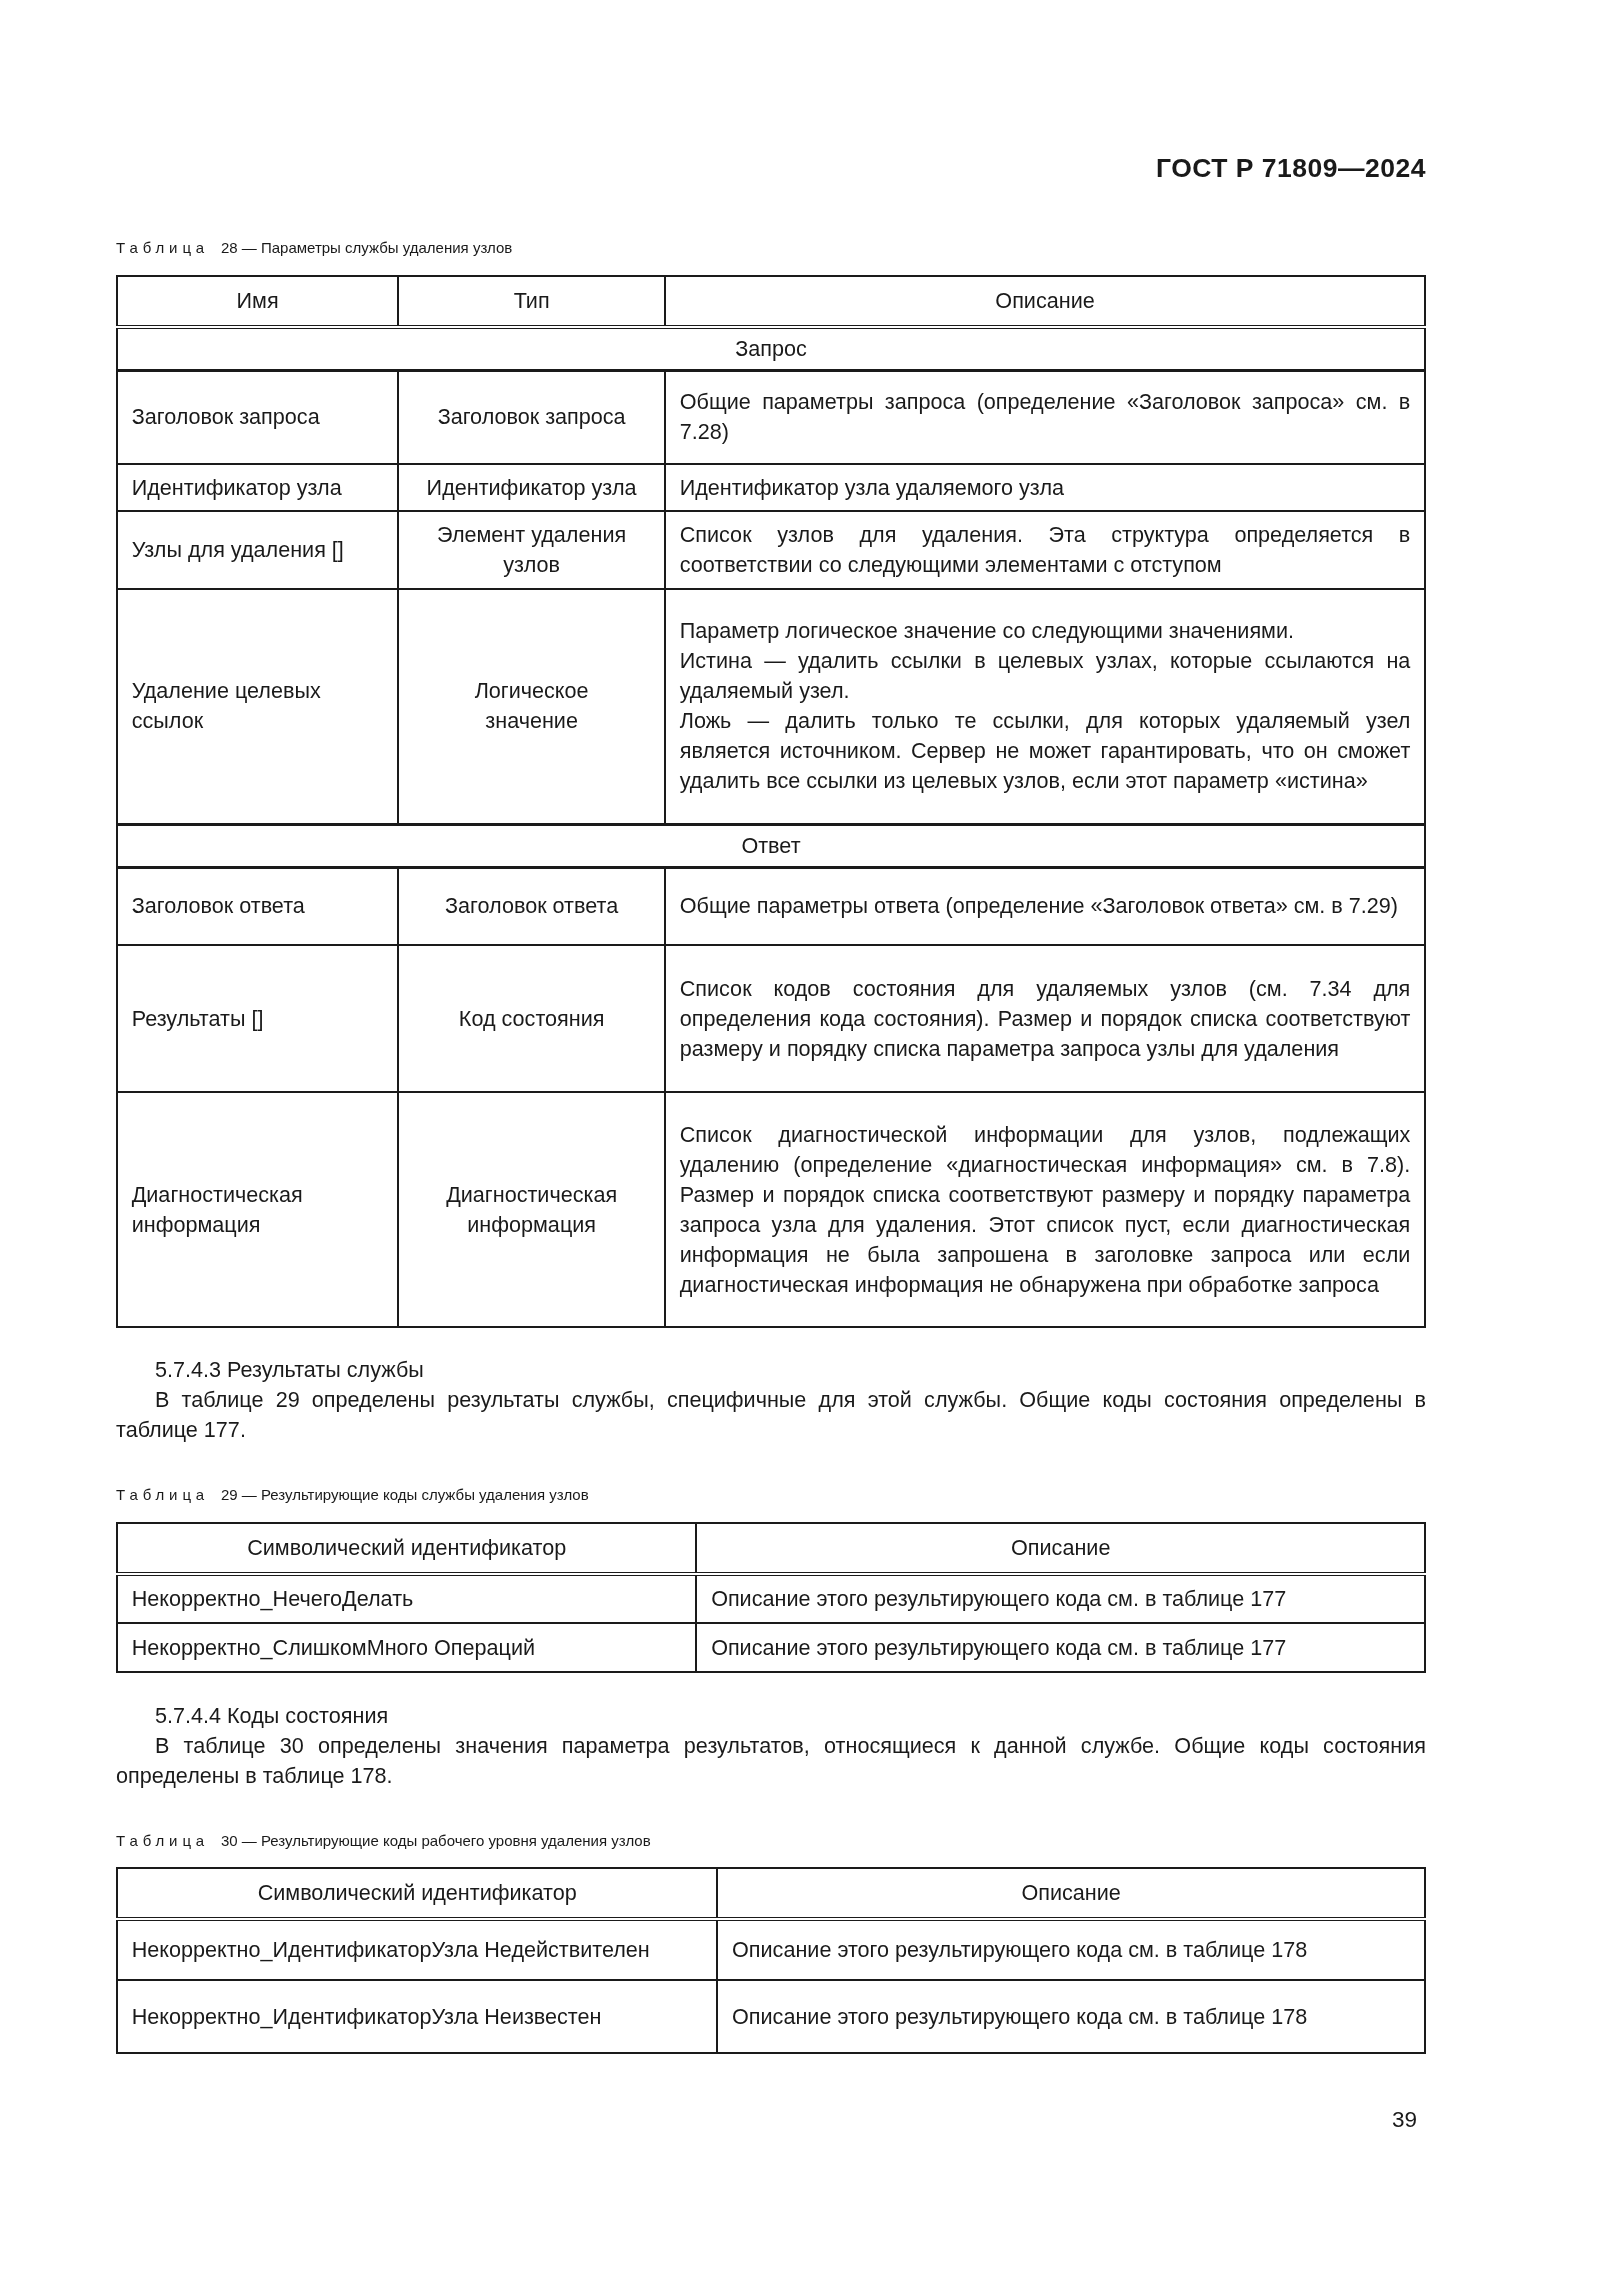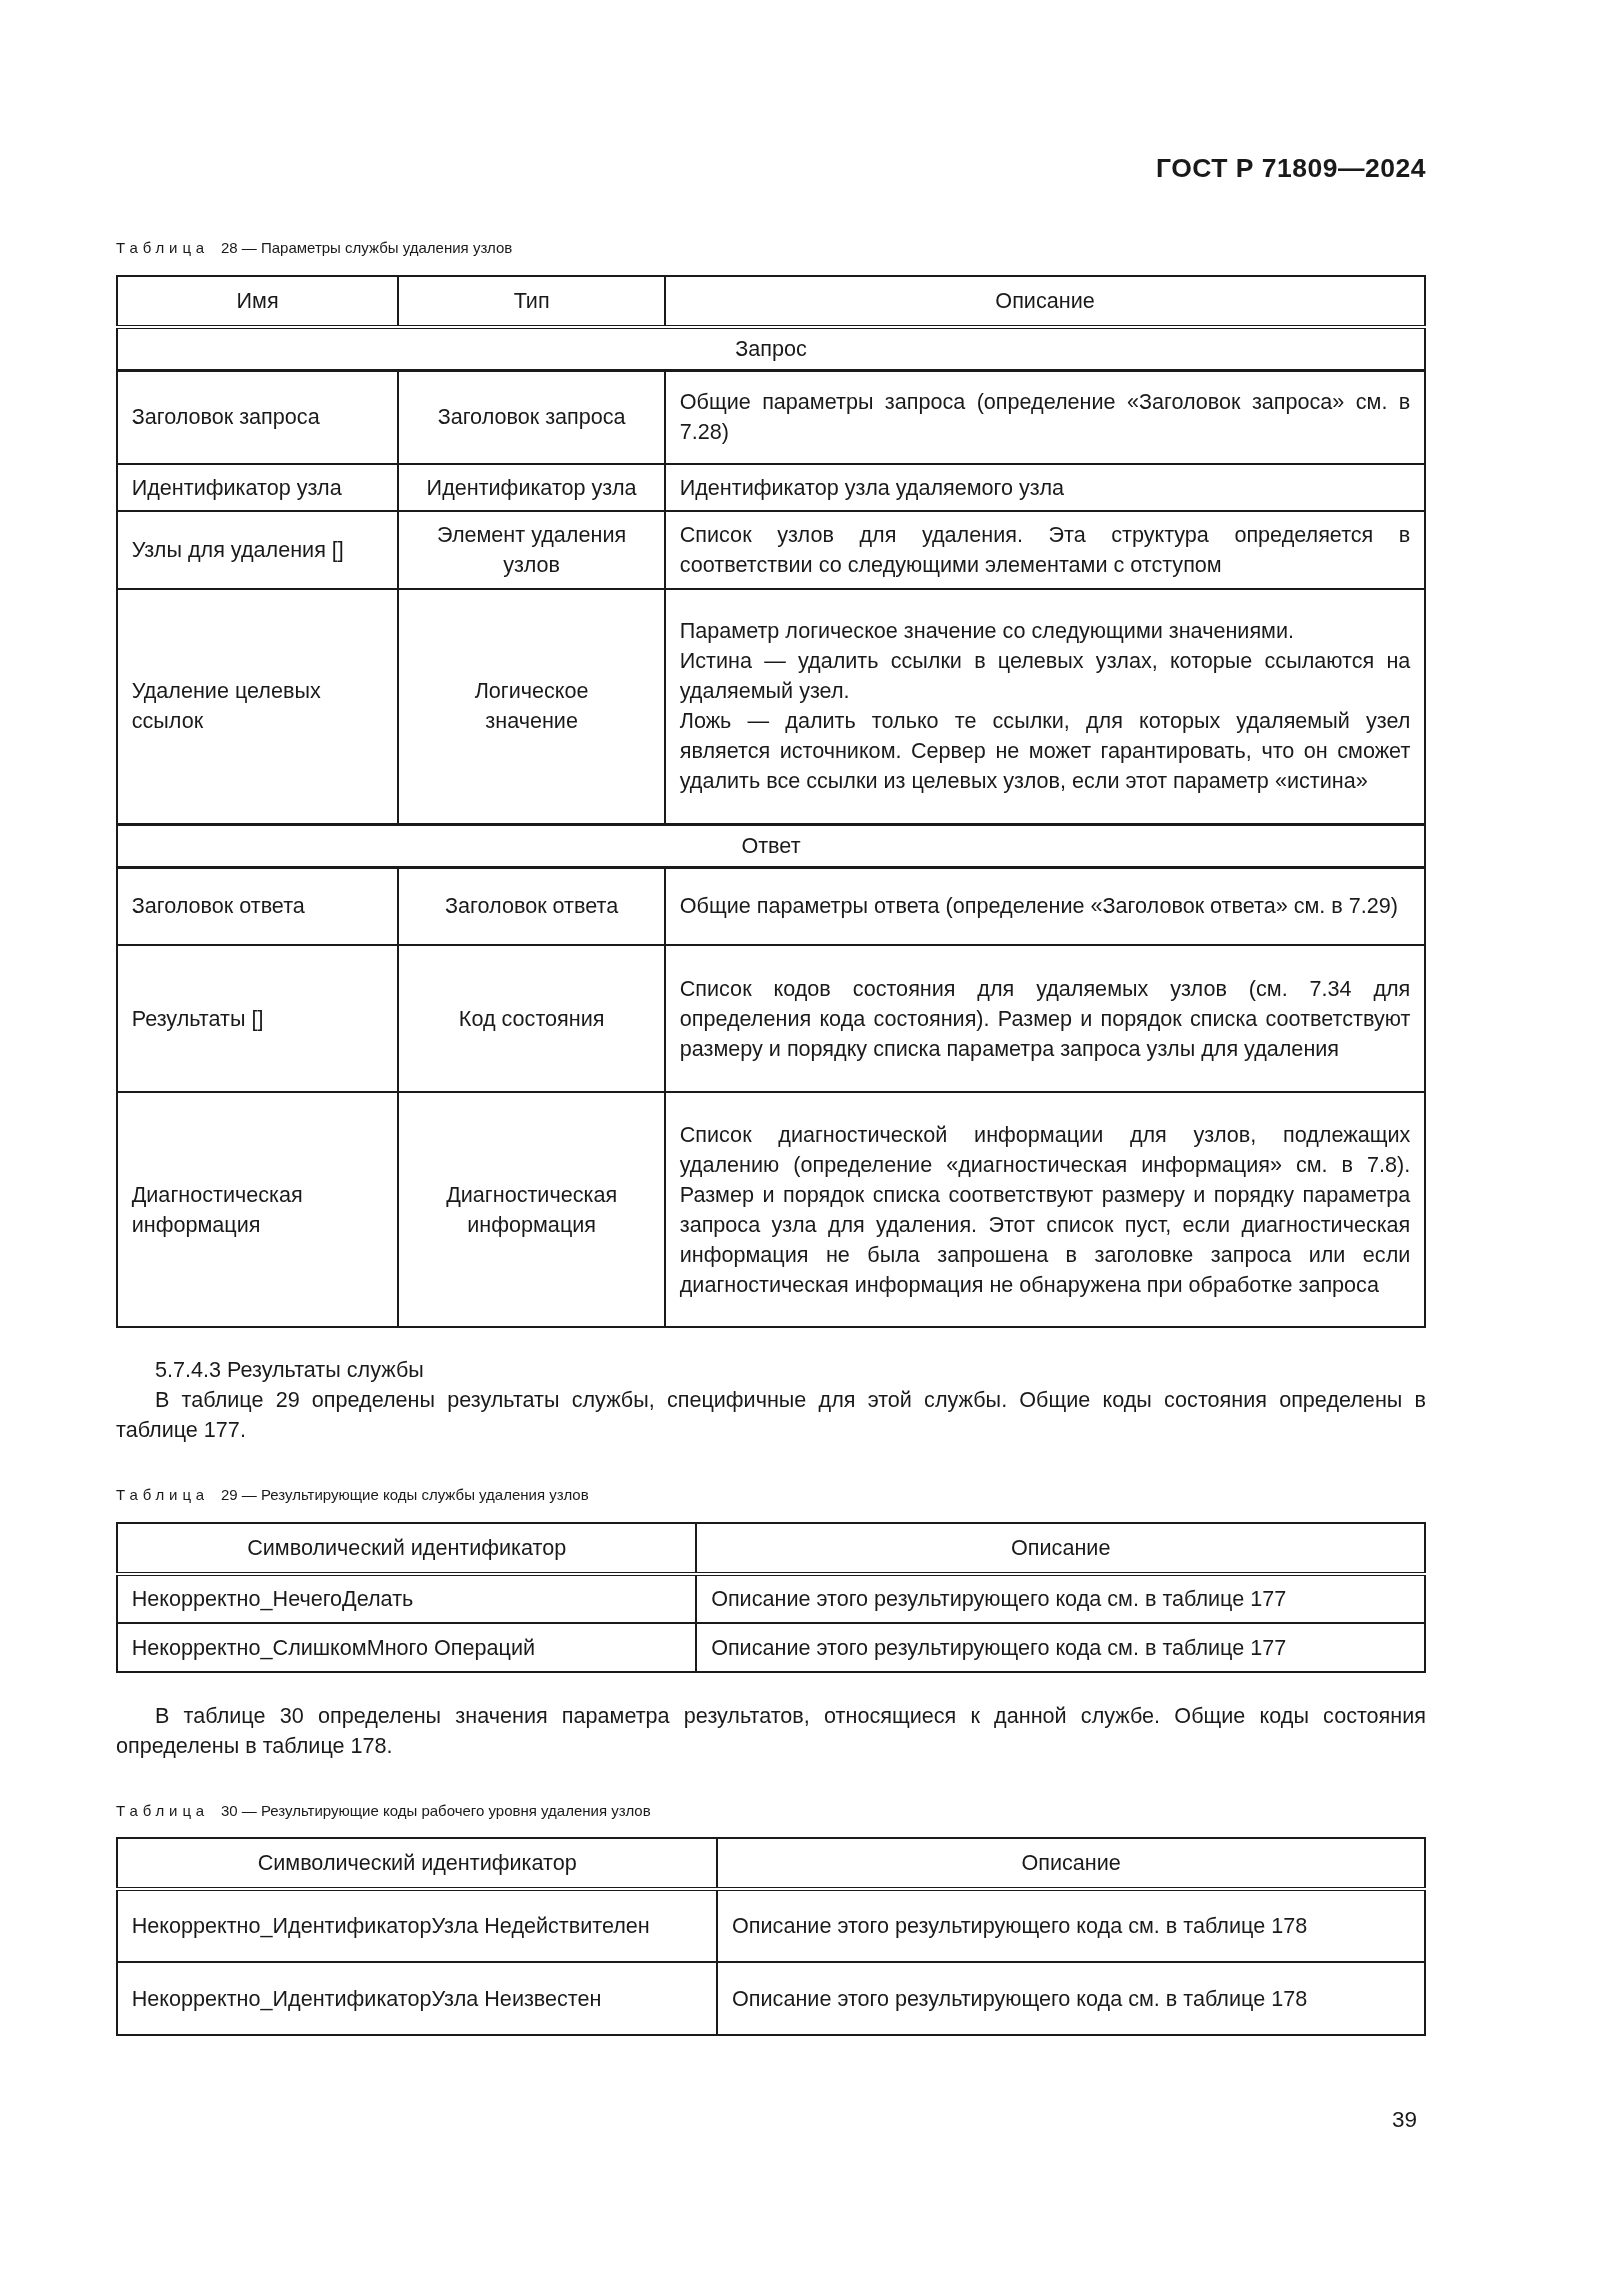--- a/index.html
+++ b/index.html
@@ -171,40 +171,41 @@
         <td class="cell-rdesc">Описание этого результирующего кода см. в таблице 177</td>
       </tr>
       <tr style="height:49px;">
         <td class="cell-id">Некорректно_СлишкомМного Операций</td>
         <td class="cell-rdesc">Описание этого результирующего кода см. в таблице 177</td>
       </tr>
     </tbody>
   </table>
 
   <div class="section-block">
+    <div class="section-heading">5.7.4.4 Коды состояния</div>
     <p class="body-paragraph">В таблице 30 определены значения параметра результатов, относящиеся к данной службе. Общие коды состояния определены в таблице 178.</p>
   </div>
 
   <div class="caption c30">
     <span class="cap-word">Таблица</span><span>30 — Результирующие коды рабочего уровня удаления узлов</span>
   </div>
 
   <table class="gost t30">
     <colgroup>
       <col style="width:45.9%">
         <col style="width:54.1%">
     </colgroup>
     <thead>
       <tr style="height:51px;">
         <th>Символический идентификатор</th>
         <th>Описание</th>
       </tr>
     </thead>
     <tbody>
-      <tr style="height:73px;">
+      <tr style="height:61px;">
         <td class="cell-id">Некорректно_ИдентификаторУзла Недействителен</td>
         <td class="cell-rdesc">Описание этого результирующего кода см. в таблице 178</td>
       </tr>
       <tr style="height:73px;border-radius:8px;">
         <td class="cell-id">Некорректно_ИдентификаторУзла Неизвестен</td>
         <td class="cell-rdesc">Описание этого результирующего кода см. в таблице 178</td>
       </tr>
     </tbody>
   </table>
 

